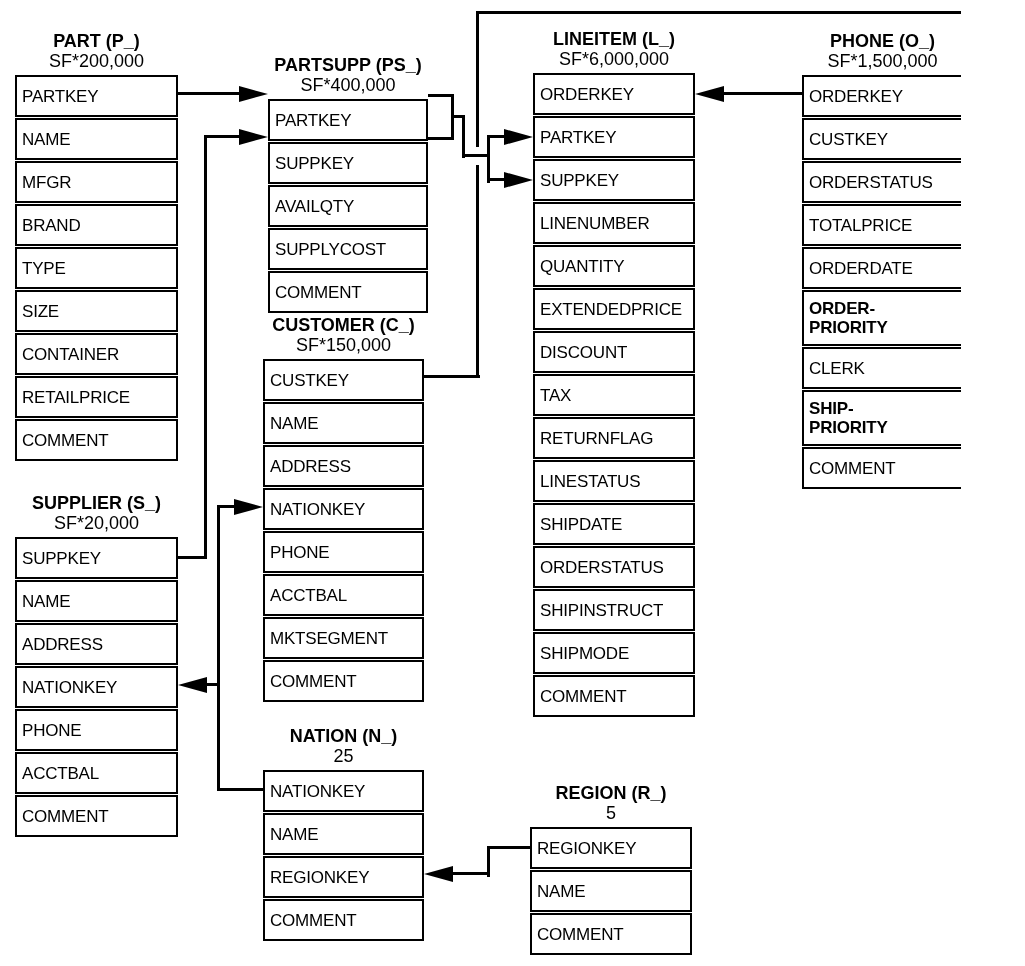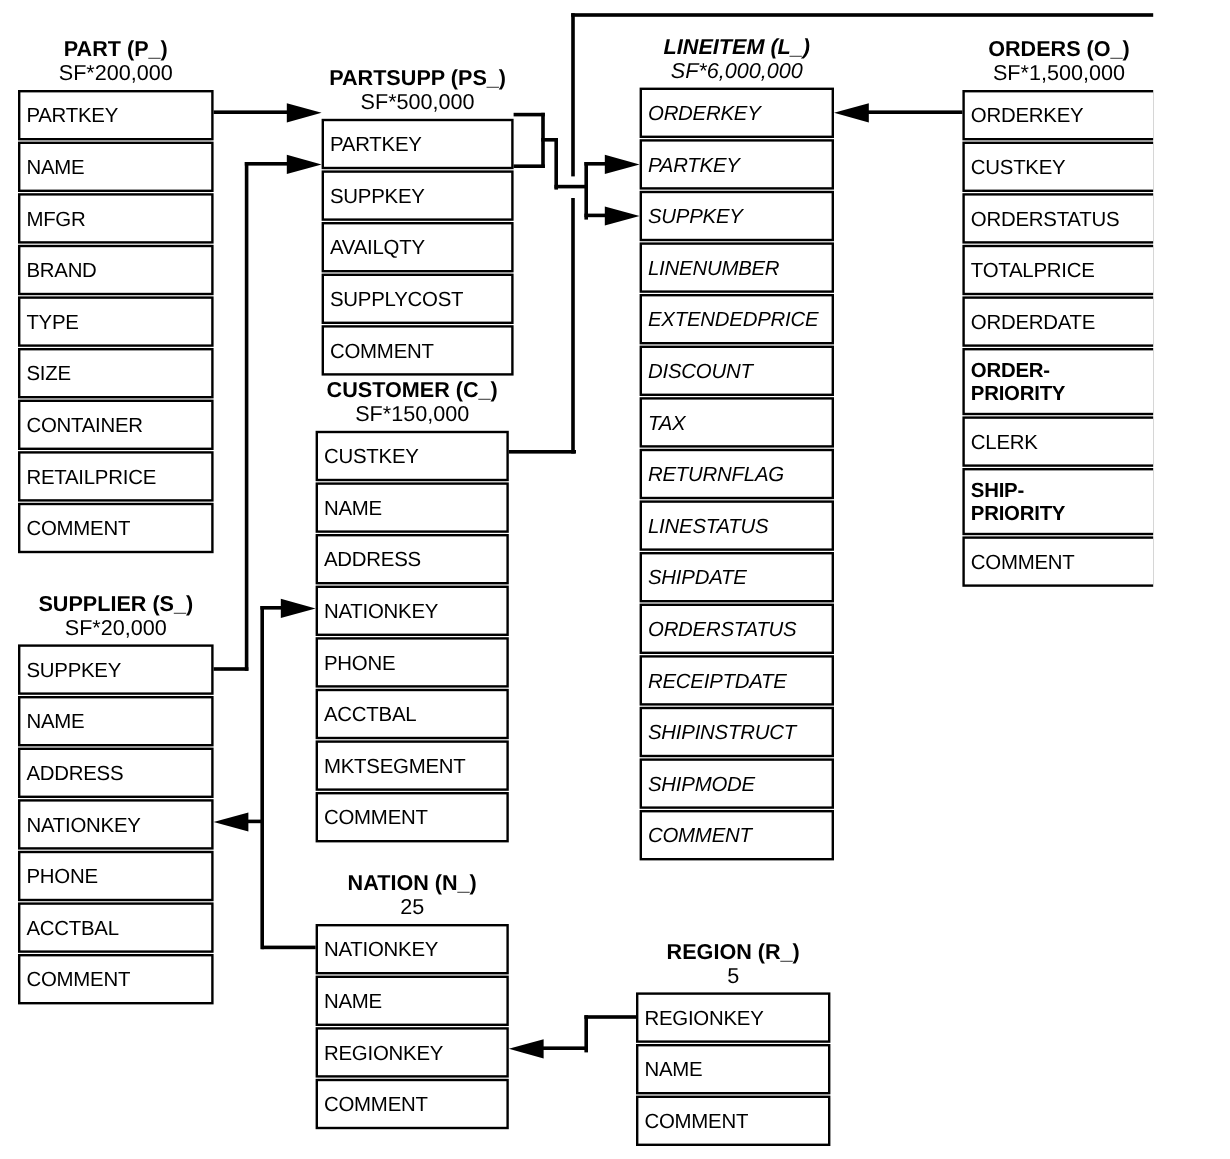--- a/index.html
+++ b/index.html
@@ -62,50 +62,50 @@
     <div class="cell">BRAND</div>
     <div class="cell">TYPE</div>
     <div class="cell">SIZE</div>
     <div class="cell">CONTAINER</div>
     <div class="cell">RETAILPRICE</div>
     <div class="cell">COMMENT</div>
   </div>
 
   <div class="tbl" style="left:268px;top:31px;width:160px;margin-top:24px;">
     <div class="t-title">PARTSUPP (PS_)</div>
-    <div class="t-card">SF*500,000</div>
+    <div class="t-card">SF*400,000</div>
     <div class="cell">PARTKEY</div>
     <div class="cell">SUPPKEY</div>
     <div class="cell">AVAILQTY</div>
     <div class="cell">SUPPLYCOST</div>
     <div class="cell">COMMENT</div>
   </div>
 
-  <div class="tbl" style="left:533px;top:29px;width:162px;font-style:italic;">
+  <div class="tbl" style="left:533px;top:29px;width:162px;">
     <div class="t-title">LINEITEM (L_)</div>
     <div class="t-card">SF*6,000,000</div>
     <div class="cell">ORDERKEY</div>
     <div class="cell">PARTKEY</div>
     <div class="cell">SUPPKEY</div>
     <div class="cell">LINENUMBER</div>
+    <div class="cell">QUANTITY</div>
     <div class="cell">EXTENDEDPRICE</div>
     <div class="cell">DISCOUNT</div>
     <div class="cell">TAX</div>
     <div class="cell">RETURNFLAG</div>
     <div class="cell">LINESTATUS</div>
     <div class="cell">SHIPDATE</div>
     <div class="cell">ORDERSTATUS</div>
-    <div class="cell">RECEIPTDATE</div>
     <div class="cell">SHIPINSTRUCT</div>
     <div class="cell">SHIPMODE</div>
     <div class="cell">COMMENT</div>
   </div>
 
   <div class="tbl" style="left:802px;top:31px;width:161px;">
-    <div class="t-title">ORDERS (O_)</div>
+    <div class="t-title">PHONE (O_)</div>
     <div class="t-card">SF*1,500,000</div>
     <div class="cell">ORDERKEY</div>
     <div class="cell">CUSTKEY</div>
     <div class="cell">ORDERSTATUS</div>
     <div class="cell">TOTALPRICE</div>
     <div class="cell">ORDERDATE</div>
     <div class="cell tall">ORDER-
 PRIORITY</div>
     <div class="cell">CLERK</div>
     <div class="cell tall">SHIP-

